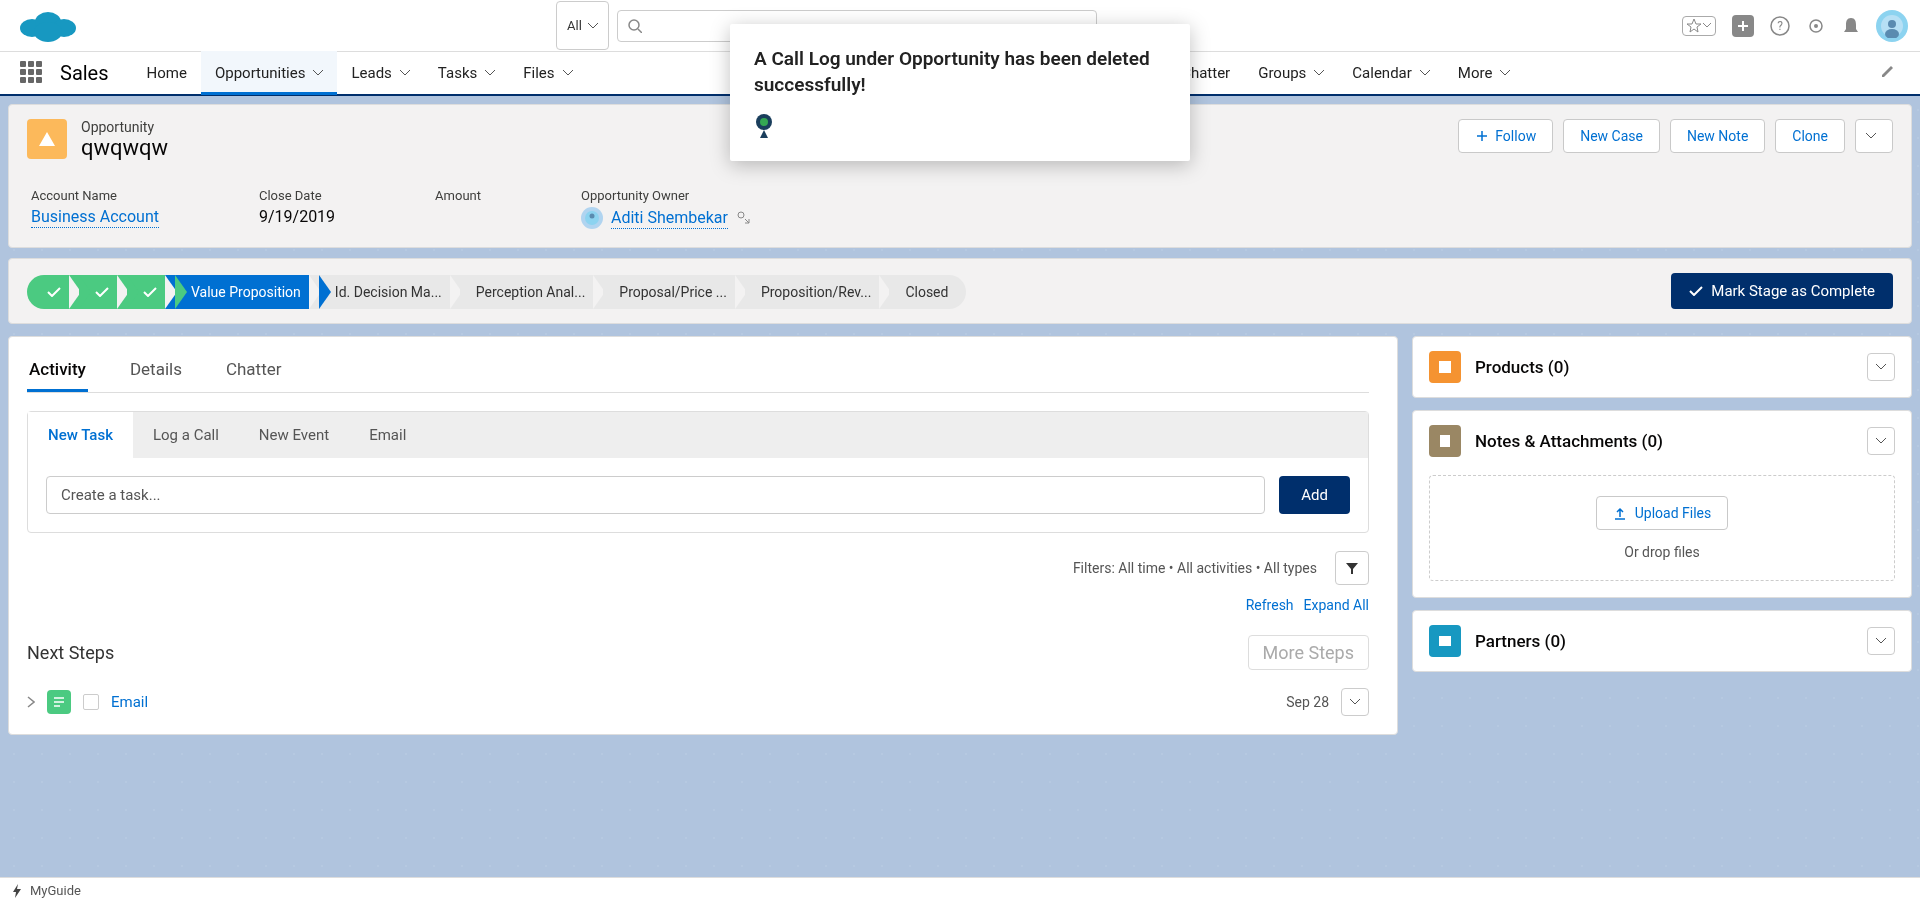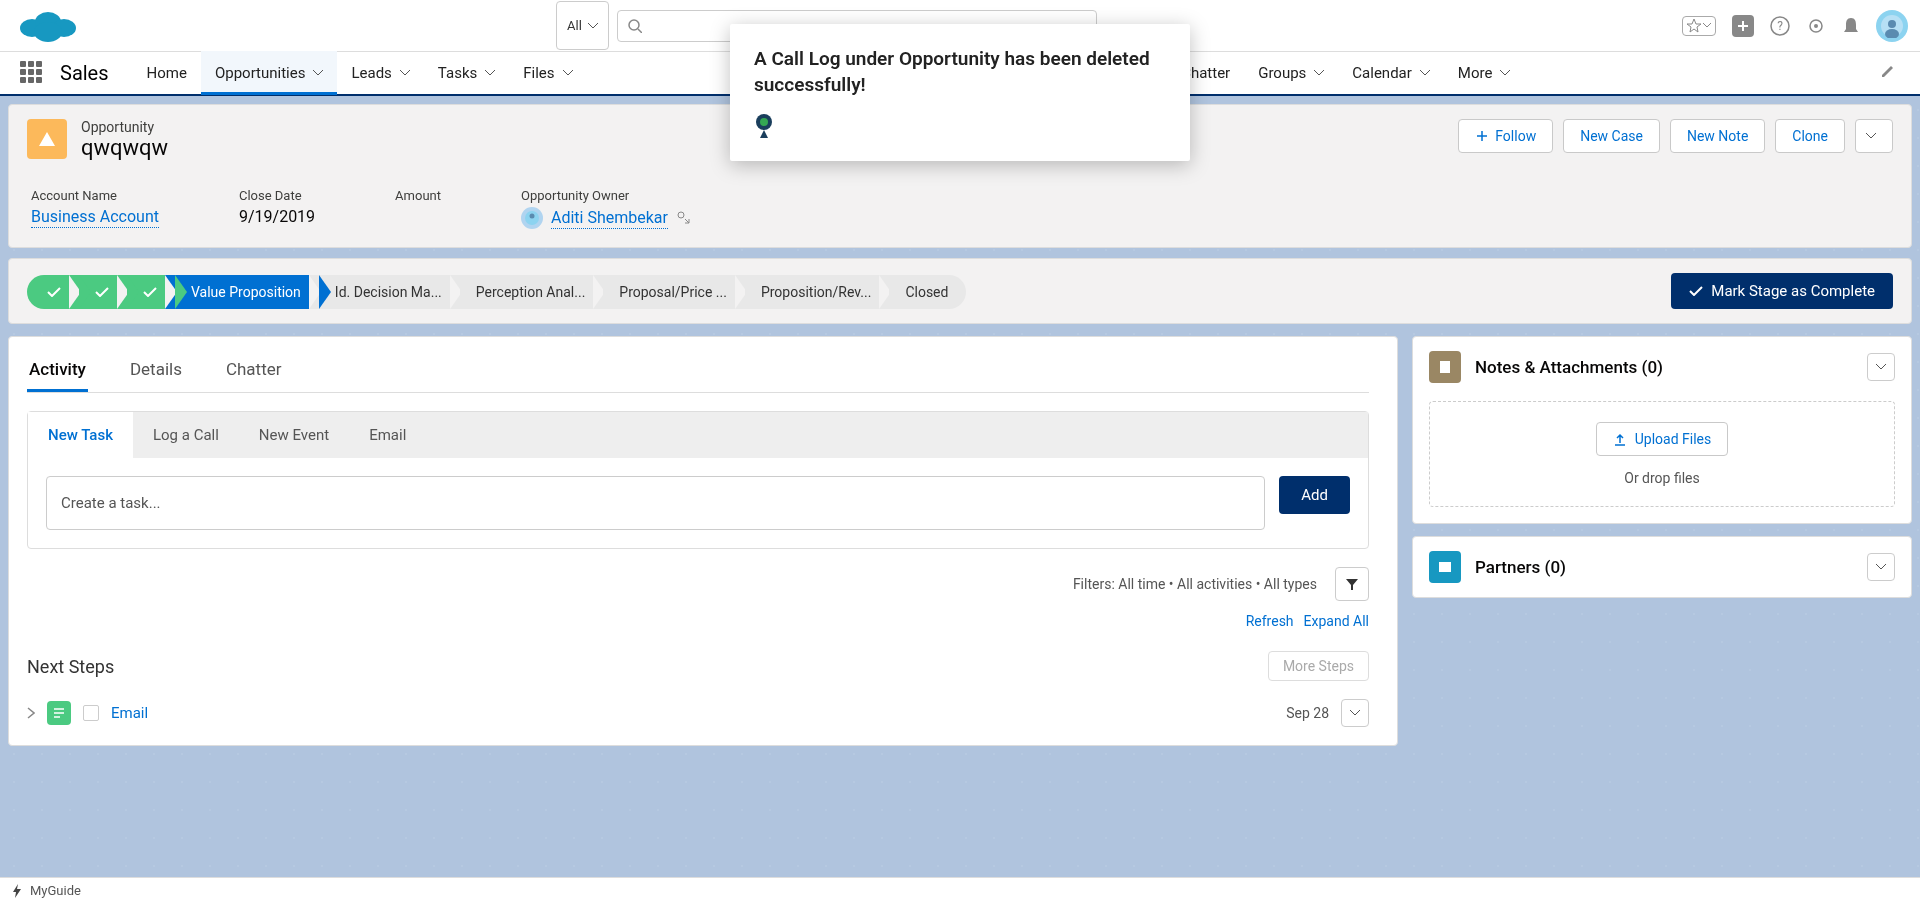--- a/index.html
+++ b/index.html
@@ -36,21 +36,21 @@
 .record-card { background: #f3f2f2; border: 1px solid #ddd; border-radius: 4px; padding: 14px 18px 18px 18px; }
 .rec-top { display: flex; align-items: flex-start; }
 .rec-icon { width: 40px; height: 40px; background: #fcb95b; border-radius: 4px; display:flex; align-items:center; justify-content:center; margin-right: 14px; }
 .rec-title-block { flex:1; }
 .rec-type { font-size: 14px; color: #3e3e3c; }
 .rec-name { font-size: 22px; font-weight: 400; color: #080707; }
 .rec-actions { display: flex; gap: 10px; }
 .btn { height: 34px; border: 1px solid #c9c9c9; border-radius: 4px; background: #fff; padding: 0 16px; display: flex; align-items: center; font-size: 14px; color: #0070d2; cursor: pointer; }
 .btn svg { margin-right: 6px; }
 .btn.more { padding: 0 10px; }
-.rec-fields { display: flex; gap: 80px; margin-top: 28px; padding-left: 4px; }
+.rec-fields { display: flex; gap: 100px; margin-top: 28px; padding-left: 4px; }
 .field-col { display: flex; flex-direction: column; }
 .field-label { font-size: 13px; color: #3e3e3c; margin-bottom: 4px; }
 .field-value { font-size: 16px; color: #080707; }
 .field-value.link { color: #0070d2; border-bottom: 1px dotted #0070d2; padding-bottom: 1px; cursor:pointer; }
 .owner-val { display:flex; align-items:center; gap:8px; }
 .owner-avatar { width:22px; height:22px; border-radius:50%; background:#b0d4f0; display:flex; align-items:center; justify-content:center; }
 .owner-change { color:#888; cursor:pointer; }
 
 
 .path-card { background: #f3f2f2; border: 1px solid #ddd; border-radius: 4px; margin-top: 10px; padding: 14px 18px; display:flex; align-items:flex-end; gap:16px; }
@@ -84,31 +84,31 @@
 .act-panel { padding: 0 28px 18px 18px; }
 .tabs { display:flex; margin-top: 12px; gap: 40px; border-bottom: 1px solid #ddd; }
 .tab { font-size:17px; color:#555; padding: 10px 2px; cursor:pointer; }
 .tab.active { color:#080707; font-weight:500; border-bottom:3px solid #0070d2; }
 
 .subtabs-box { border:1px solid #ddd; border-radius:4px; margin-top: 18px; }
 .subtabs { display:flex; background:#eee; }
 .subtab { padding: 14px 20px; font-size:15px; color:#555; cursor:pointer; }
 .subtab.active { background:#fff; color:#0070d2; font-weight:500; }
 .task-row { padding: 18px; display:flex; gap:14px; }
-.task-input { flex:1; height:54px; border:1px solid #ccc; border-radius:4px; padding: 0 14px; font-size:15px; color:#555; display:flex; align-items:center; cursor:text; }
+.task-input { flex:1; height:38px; border:1px solid #ccc; border-radius:4px; padding: 0 14px; font-size:15px; color:#555; display:flex; align-items:center; cursor:text; }
 .add-btn { height:38px; background:#002f6c; color:#fff; border-radius:4px; padding:0 22px; display:flex; align-items:center; font-size:15px; cursor:pointer; }
 
 .filters-row { display:flex; justify-content:flex-end; align-items:center; gap:18px; margin-top:18px; font-size:14px; color:#555; }
 .filter-btn { width:34px; height:34px; border:1px solid #ccc; border-radius:4px; display:flex; align-items:center; justify-content:center; cursor:pointer; }
 .refresh-row { display:flex; justify-content:flex-end; gap:10px; margin-top:12px; font-size:14px; }
 .refresh-row span { color:#0070d2; cursor:pointer; }
 
 .next-steps { margin-top: 22px; display:flex; align-items:center; justify-content:space-between; }
 .next-steps h3 { font-size:18px; font-weight:400; color:#333; }
-.more-steps { border:1px solid #ddd; border-radius:4px; padding:6px 14px; color:#aaa; font-size:14px; }
+.more-steps { border:1px solid #ddd; border-radius:4px; padding:6px 14px; color:#aaa; font-size:18px; }
 
 .step-item { display:flex; align-items:center; gap:12px; margin-top:18px; }
 .step-expand { color:#888; cursor:pointer; }
 .step-icon { width:24px; height:24px; background:#4bca81; border-radius:4px; display:flex; align-items:center; justify-content:center; }
 .step-check { width:16px; height:16px; border:1px solid #ccc; border-radius:2px; cursor:pointer; }
 .step-title { color:#0070d2; font-size:15px; cursor:pointer; }
 .step-date { margin-left:auto; font-size:14px; color:#555; }
 .step-menu { width:28px; height:28px; border:1px solid #ccc; border-radius:4px; display:flex; align-items:center; justify-content:center; cursor:pointer; }
 
 
@@ -436,20 +436,35 @@
           <div class="step-menu">
               <svg width="10" height="6">
                 <path d="M0 0 L5 5 L10 0" stroke="#555" fill="none"></path>
               </svg>
             </div>
         </div>
       </div>
     </div>
 
     <div class="right-col">
+      <div class="panel">
+        <div class="rel-card">
+          <div class="rel-icon" style="background:#f59331">
+              <svg width="18" height="18">
+                <rect x="3" y="3" width="12" height="12" fill="#fff"></rect>
+              </svg>
+            </div>
+          <div class="rel-title">Products (0)</div>
+          <div class="rel-menu">
+              <svg width="10" height="6">
+                <path d="M0 0 L5 5 L10 0" stroke="#555" fill="none"></path>
+              </svg>
+            </div>
+        </div>
+      </div>
 
       <div class="panel">
         <div class="rel-card">
           <div class="rel-icon" style="background:#9a8764">
               <svg width="18" height="18">
                 <rect x="4" y="3" width="10" height="12" fill="#fff"></rect>
               </svg>
             </div>
           <div class="rel-title">Notes &amp; Attachments (0)</div>
           <div class="rel-menu">

